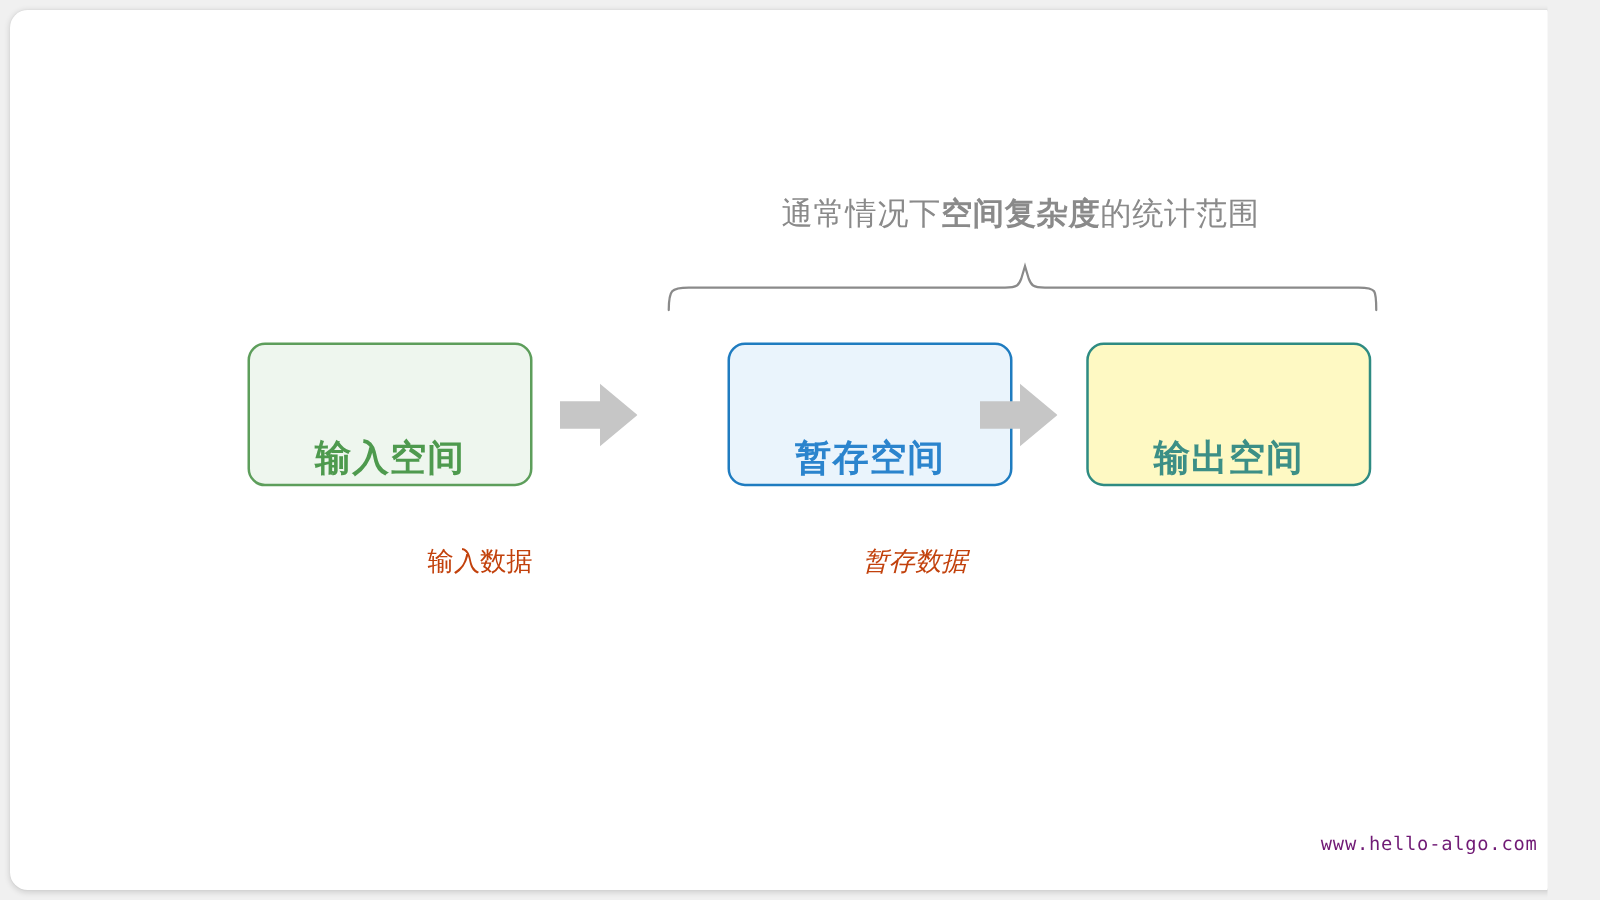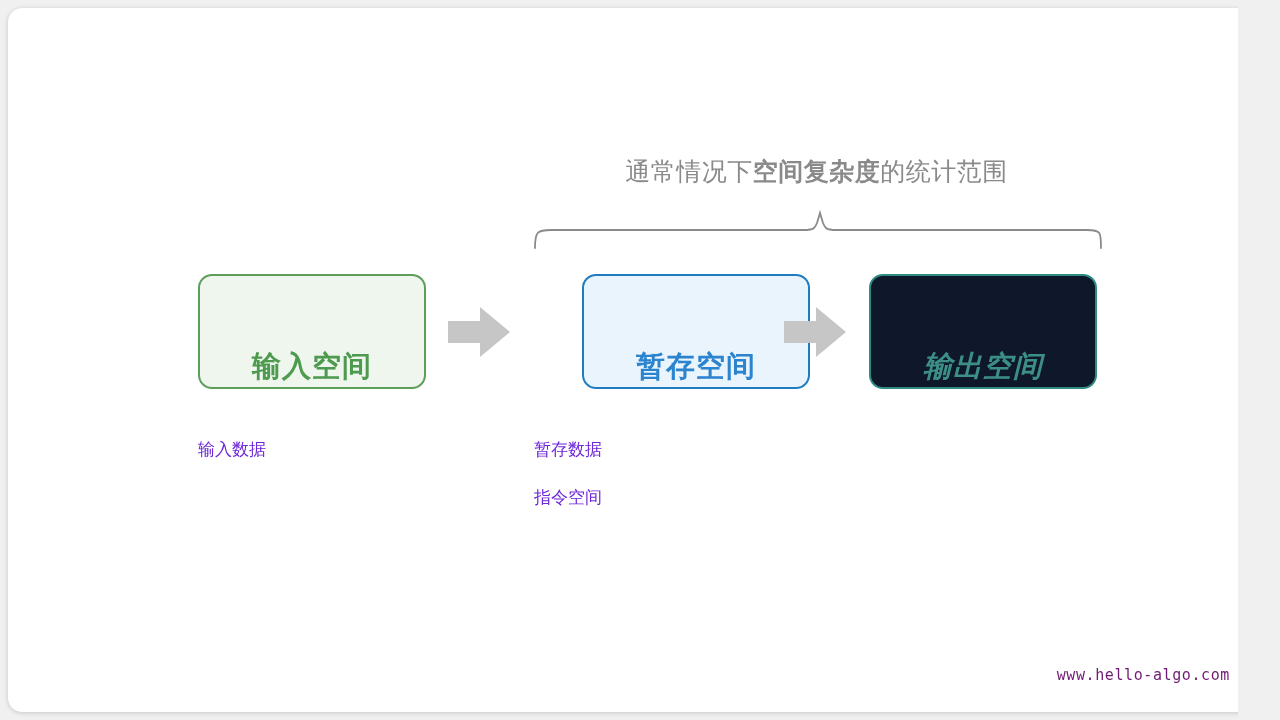--- a/index.html
+++ b/index.html
@@ -65,44 +65,44 @@
     border-style: solid;
     display: flex;
     align-items: flex-end;
     justify-content: center;
     font-size: 29px;
     font-weight: 700;
     letter-spacing: 1px;
   }
   #box-input  { left: 190px; border-color: #5d9e5b; background: #eef6ee; color: #4e9a4e; }
   #box-temp   { left: 526px; border-color: #1f7cc0; background: #eaf4fc; color: #2b84cd; margin-left: 48px; }
-  #box-output { left: 861px; border-color: #2e8b82; background: #0f172a; color: #3c8f86; font-style: italic; }
+  #box-output { left: 861px; border-color: #2e8b82; background: #fef9c3; color: #3c8f86; }
 
   
   .arrow {
     position: absolute;
     top: 297px;
     width: 62px;
     height: 54px;
   }
   #arrow-1 { left: 440px; }
   #arrow-2 { left: 776px; }
 
   
   .caption {
     position: absolute;
     width: 228px;
-    text-align: left;
-    font-size: 17px;
+    text-align: right;
+    font-size: 21px;
     line-height: 48px;
-    color: #6d28d9;
+    color: #c2410c;
     white-space: nowrap;
   }
   #caption-input  { left: 190px; top: 418px; }
-  #caption-temp   { left: 526px; top: 418px; }
+  #caption-temp   { left: 538px; top: 418px; font-style: italic; }
   #caption-output { left: 861px; top: 418px; }
 
   .watermark {
     position: absolute;
     right: 42px;
     bottom: 28px;
     font-family: "DejaVu Sans Mono", "Liberation Mono", monospace;
     font-size: 15px;
     color: #701a75;
     letter-spacing: 0.6px;
@@ -145,19 +145,18 @@
     </svg>
     <svg class="arrow" id="arrow-2" viewBox="0 0 62 54">
       <polygon points="0,16 32,16 32,2 62,27 32,52 32,38 0,38" fill="#c6c6c6"></polygon>
     </svg>
 
     <div class="caption" id="caption-input">
       <div>输入数据</div>
     </div>
     <div class="caption" id="caption-temp">
       <div>暂存数据</div>
-      <div>指令空间</div>
     </div>
 
     <div class="watermark">www.hello-algo.com</div>
 
   </div>
 </div>
 
 </body></html>

